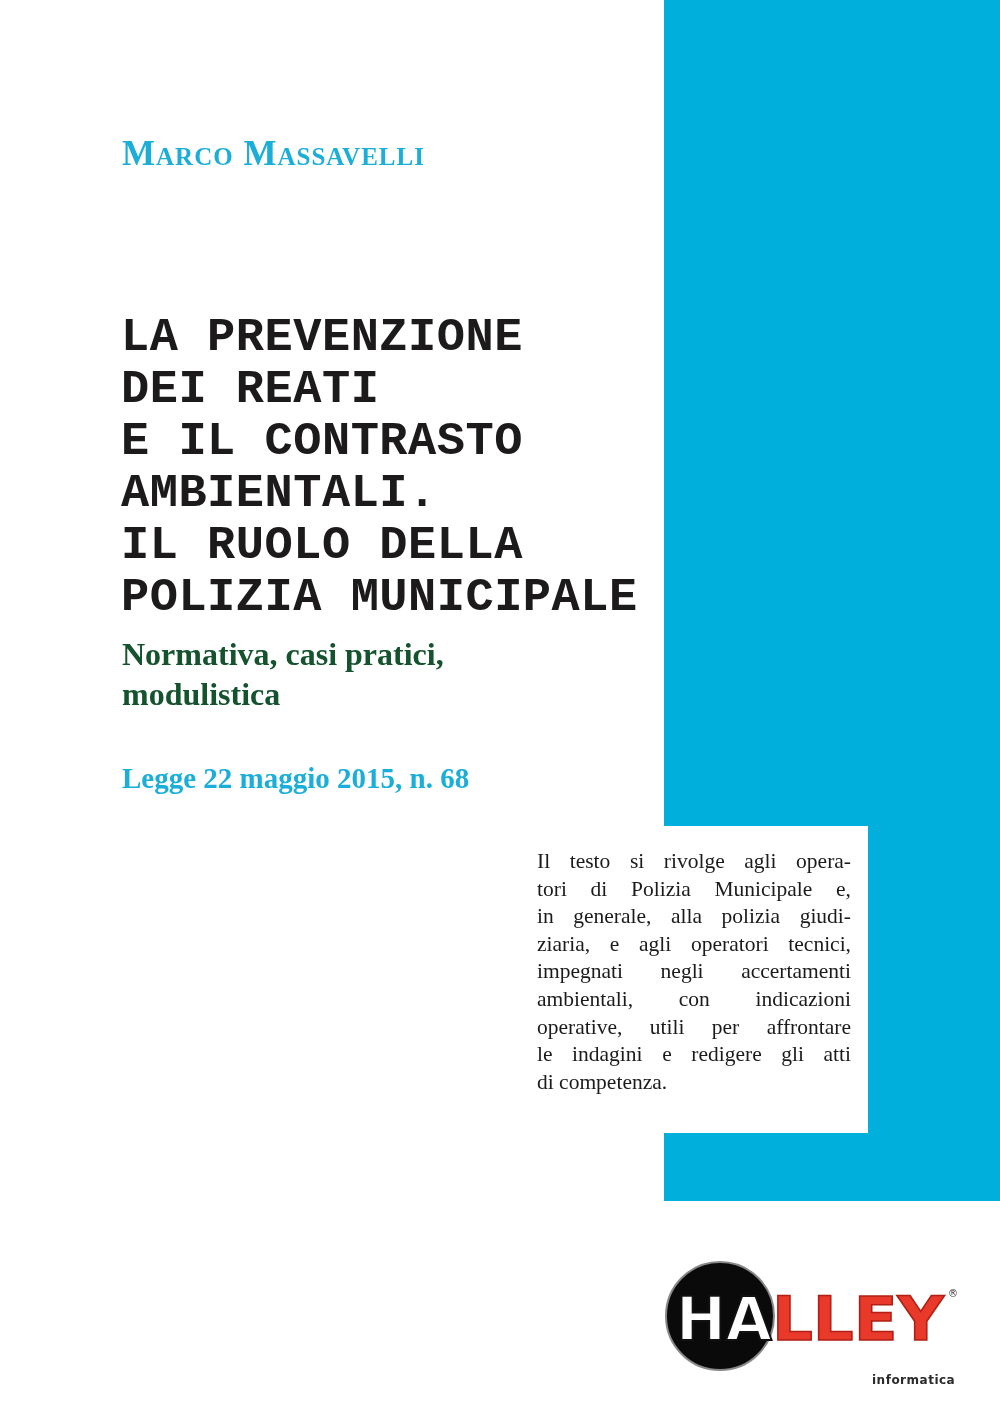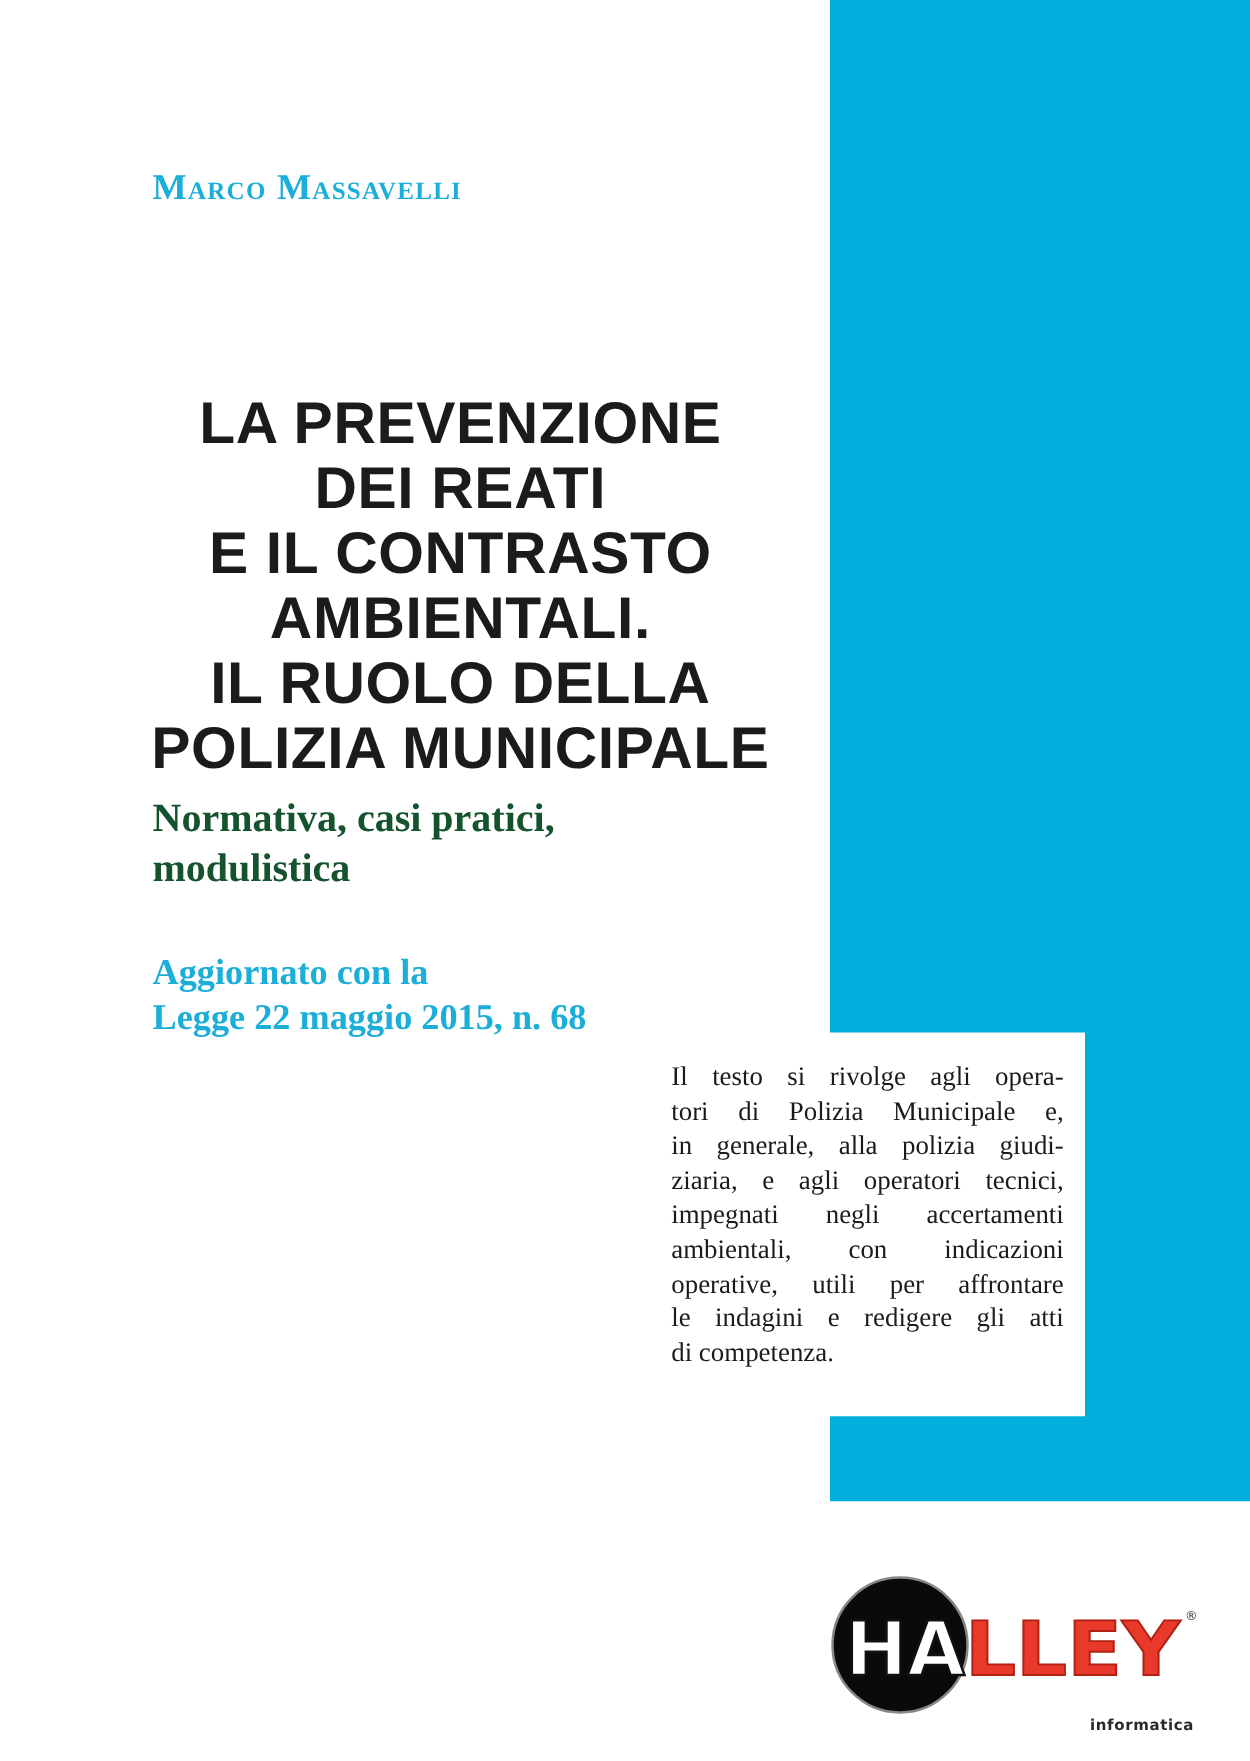--- a/index.html
+++ b/index.html
@@ -1,20 +1,20 @@
 <!DOCTYPE html>
 <html><head>
 <meta charset="utf-8">
 <style>
   html, body { margin: 0; padding: 0; }
   body { width: 1000px; height: 1409px; background: #ffffff; position: relative; overflow: hidden; }
   .blue-band { position: absolute; left: 664px; top: 0; width: 336px; height: 1201px; background: #00afdb; }
   .notch { position: absolute; left: 480px; top: 826px; width: 388px; height: 307px; background: #ffffff; }
-  .author { position: absolute; left: 122px; top: 134px; font-family: "Liberation Serif", serif; font-weight: bold; color: #1aaed8; font-size: 29px; font-variant: small-caps; letter-spacing: 1px; }
-  .title { position: absolute; left: 121px; top: 312px; font-family: Liberation Sans, sans-serif; font-weight: bold; color: #1c1a1a; font-size: 47px; line-height: 52px; letter-spacing: 0.5px; text-align: center; }
+  .author { position: absolute; left: 122px; top: 134px; font-family: "Liberation Serif", serif; font-weight: bold; color: #1aaed8; font-size: 35px; font-variant: small-caps; letter-spacing: 1px; }
+  .title { position: absolute; left: 121px; top: 312px; font-family: Liberation Mono, monospace; font-weight: bold; color: #1c1a1a; font-size: 47px; line-height: 52px; letter-spacing: 0.5px; }
   .title div { white-space: nowrap; }
   .subtitle { position: absolute; left: 122px; top: 634px; font-family: "Liberation Serif", serif; font-weight: bold; color: #14532d; font-size: 32px; line-height: 40px; }
   .update { position: absolute; left: 122px; top: 760px; font-family: "Liberation Serif", serif; font-weight: bold; color: #1aaed8; font-size: 29px; line-height: 36px; }
   .blurb { position: absolute; left: 505px; top: 848px; width: 346px; font-family: "Liberation Serif", serif; color: #1c1a1a; font-size: 21.5px; line-height: 27.6px; text-align: justify; }
   .blurb div { white-space: nowrap; text-align-last: justify; margin-left: 32px; }
   .blurb div.last { text-align-last: left; }
   .logo { position: absolute; left: 664px; top: 1258px; width: 310px; height: 135px; }
   .logo-text { position: absolute; left: 872px; top: 1373px; font-family: "DejaVu Sans", sans-serif; font-weight: bold; font-size: 12px; color: #2a2a2a; letter-spacing: 0.5px; }
   .reg { position: absolute; left: 948px; top: 1288px; font-family: "DejaVu Sans", sans-serif; font-size: 10px; color: #333; }
 </style>
@@ -34,21 +34,20 @@
   <div>IL RUOLO DELLA</div>
   <div>POLIZIA MUNICIPALE</div>
 </div>
 
 <div class="subtitle">
   <div>Normativa, casi pratici,</div>
   <div>modulistica</div>
 </div>
 
 <div class="update">
-  <div>Aggiornato con la</div>
   <div>Legge 22 maggio 2015, n. 68</div>
 </div>
 
 <div class="blurb">
   <div>Il testo si rivolge agli opera-</div>
   <div>tori di Polizia Municipale e,</div>
   <div>in generale, alla polizia giudi-</div>
   <div>ziaria, e agli operatori tecnici,</div>
   <div>impegnati negli accertamenti</div>
   <div>ambientali, con indicazioni</div>

